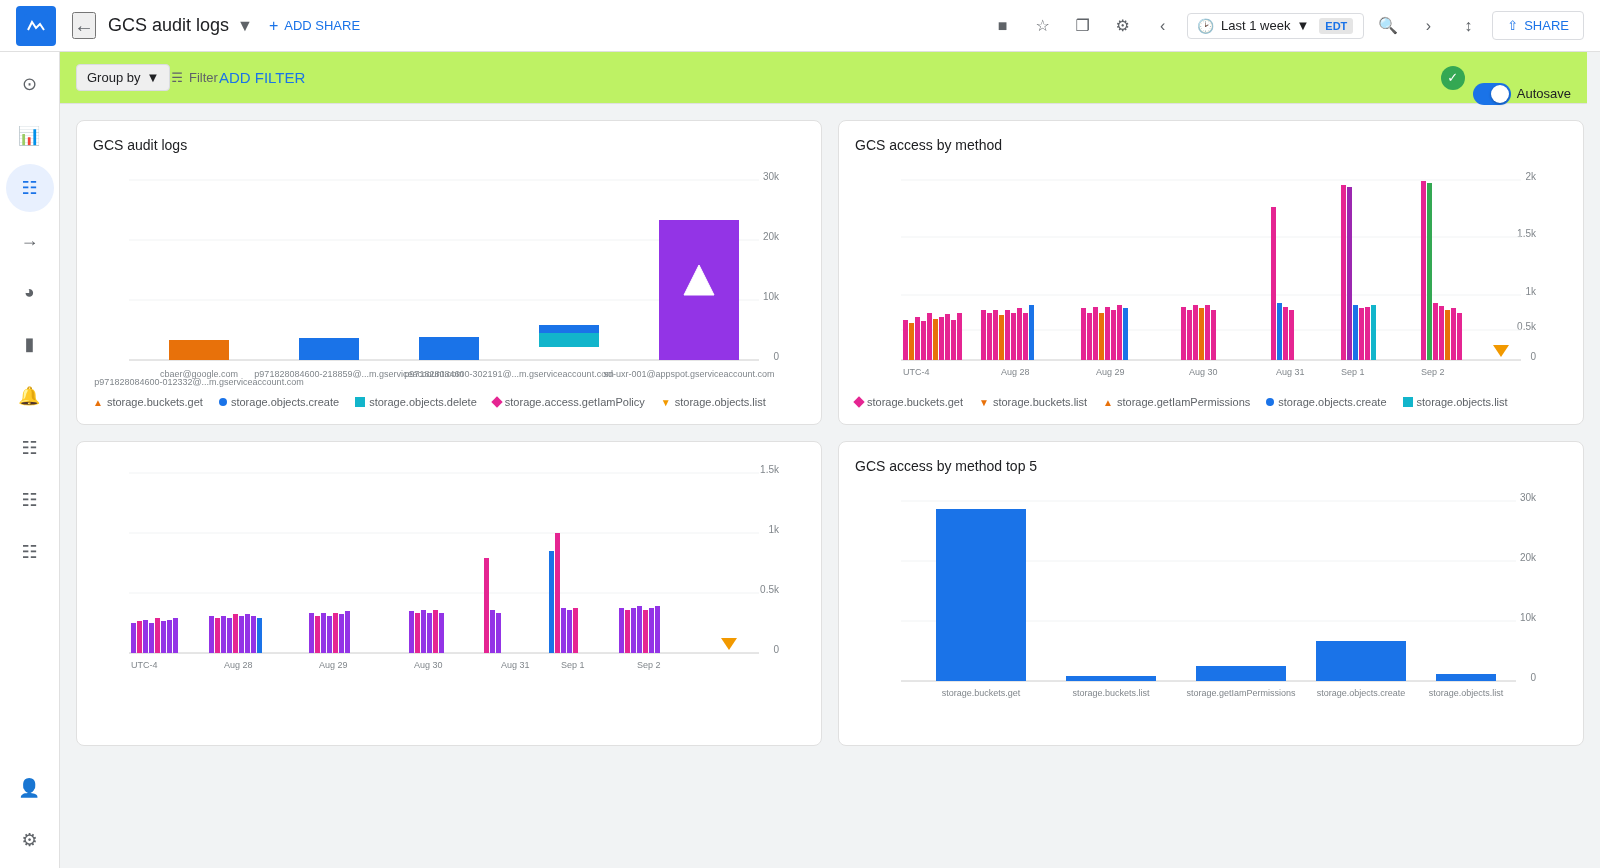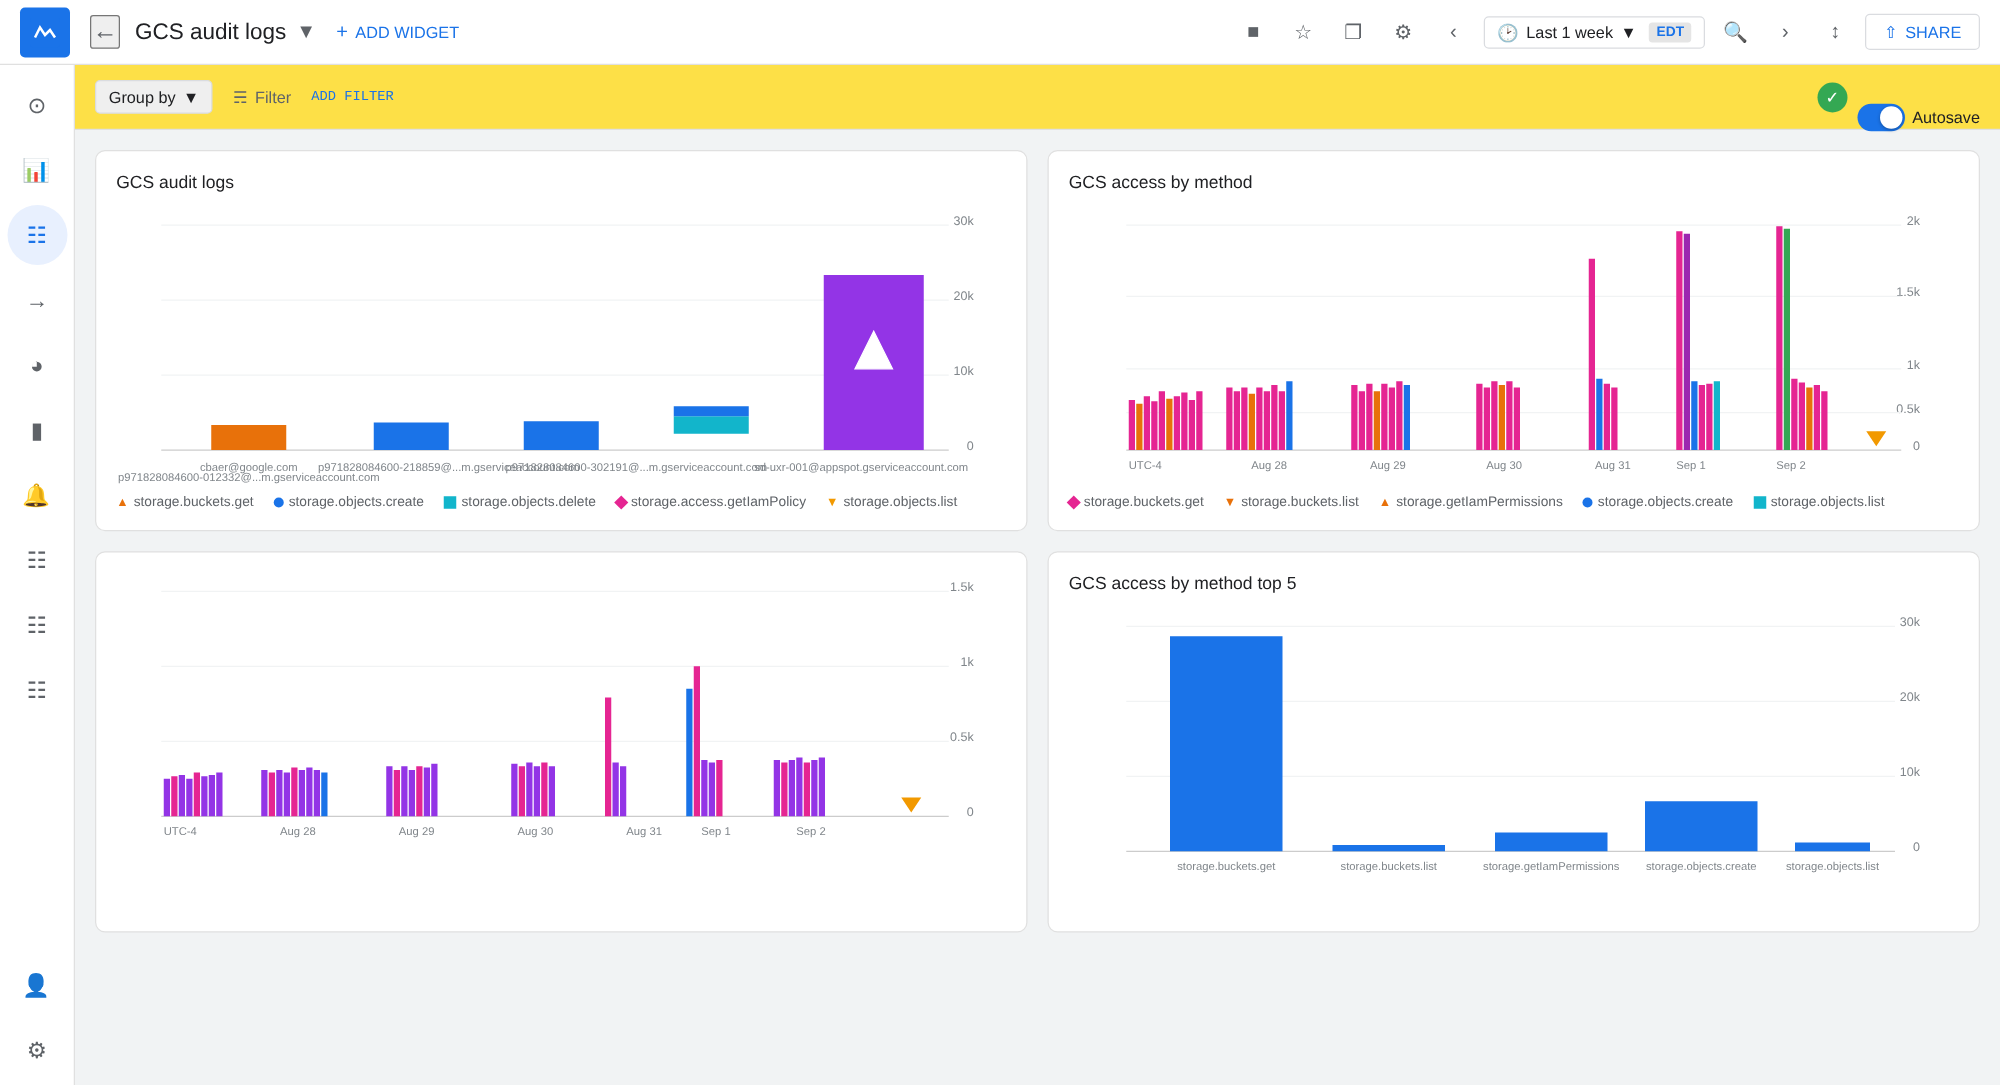--- a/index.html
+++ b/index.html
@@ -36,27 +36,27 @@
     .sidebar-item {
       width: 48px; height: 48px; border-radius: 50%; display: flex;
       align-items: center; justify-content: center; cursor: pointer;
       color: #5f6368; font-size: 18px; margin-bottom: 4px;
     }
     .sidebar-item.active { background: #e8f0fe; color: #1a73e8; }
     .sidebar-spacer { flex: 1; }
     
     
     .filter-bar {
-      position: fixed; top: 52px; left: 60px; right: 0; height: 52px;
-      background: #fde047; border-bottom: 1px solid #e0e0e0;
-      display: flex; align-items: center; padding: 0 16px; gap: 16px; z-index: 98;
+      position: fixed; top: 52px; left: 60px; right: 13px; height: 52px;
+      background: #bef264; border-bottom: 1px solid #e0e0e0;
+      display: flex; align-items: center; padding: 0 16px; gap: 1px; z-index: 98;
     }
     .group-by-btn { display: flex; align-items: center; gap: 6px; border: 1px solid #dadce0; border-radius: 4px; padding: 5px 10px; cursor: pointer; color: #202124; font-size: 13px; }
     .filter-btn { display: flex; align-items: center; gap: 6px; color: #5f6368; font-size: 13px; cursor: pointer; }
-    .add-filter-btn { color: #1a73e8; font-size: 11px; font-weight: 500; cursor: pointer; font-family: Liberation Mono, monospace; }
+    .add-filter-btn { color: #1a73e8; font-size: 15px; font-weight: 500; cursor: pointer; }
     .filter-spacer { flex: 1; }
     .autosave-area { display: flex; align-items: center; gap: 8px; }
     .green-check { width: 24px; height: 24px; background: #34a853; border-radius: 50%; display: flex; align-items: center; justify-content: center; color: #fff; font-size: 13px; }
     .autosave-toggle { display: flex; align-items: center; gap: 6px; margin-top: 32px; }
     .toggle-switch { width: 38px; height: 22px; background: #1a73e8; border-radius: 11px; position: relative; cursor: pointer; }
     .toggle-knob { width: 18px; height: 18px; background: #fff; border-radius: 50%; position: absolute; top: 2px; right: 2px; box-shadow: 0 1px 3px rgba(0,0,0,0.3); }
     .autosave-label { font-size: 13px; color: #202124; }
     
     
     .main-content {
@@ -90,21 +90,21 @@
     <svg width="24" height="24" viewBox="0 0 24 24" fill="none">
       <rect width="24" height="24" fill="#1a73e8" rx="3"></rect>
       <path d="M4 16 L8 8 L12 14 L16 10 L20 16" stroke="white" stroke-width="2" fill="none"></path>
     </svg>
   </div>
   <button class="nav-back">←</button>
   <span class="nav-title">GCS audit logs</span>
   <span class="nav-dropdown">▼</span>
   <button class="nav-add-widget">
     <span class="plus">+</span>
-    <span>ADD WIDGET</span>
+    <span>ADD SHARE</span>
   </button>
   <div class="nav-spacer"></div>
   <div class="nav-actions">
     <button class="nav-icon-btn">■</button>
     <button class="nav-icon-btn">☆</button>
     <button class="nav-icon-btn">❐</button>
     <button class="nav-icon-btn">⚙</button>
     <button class="nav-icon-btn">‹</button>
     <div class="time-selector">
       <div class="time-selector-inner">

